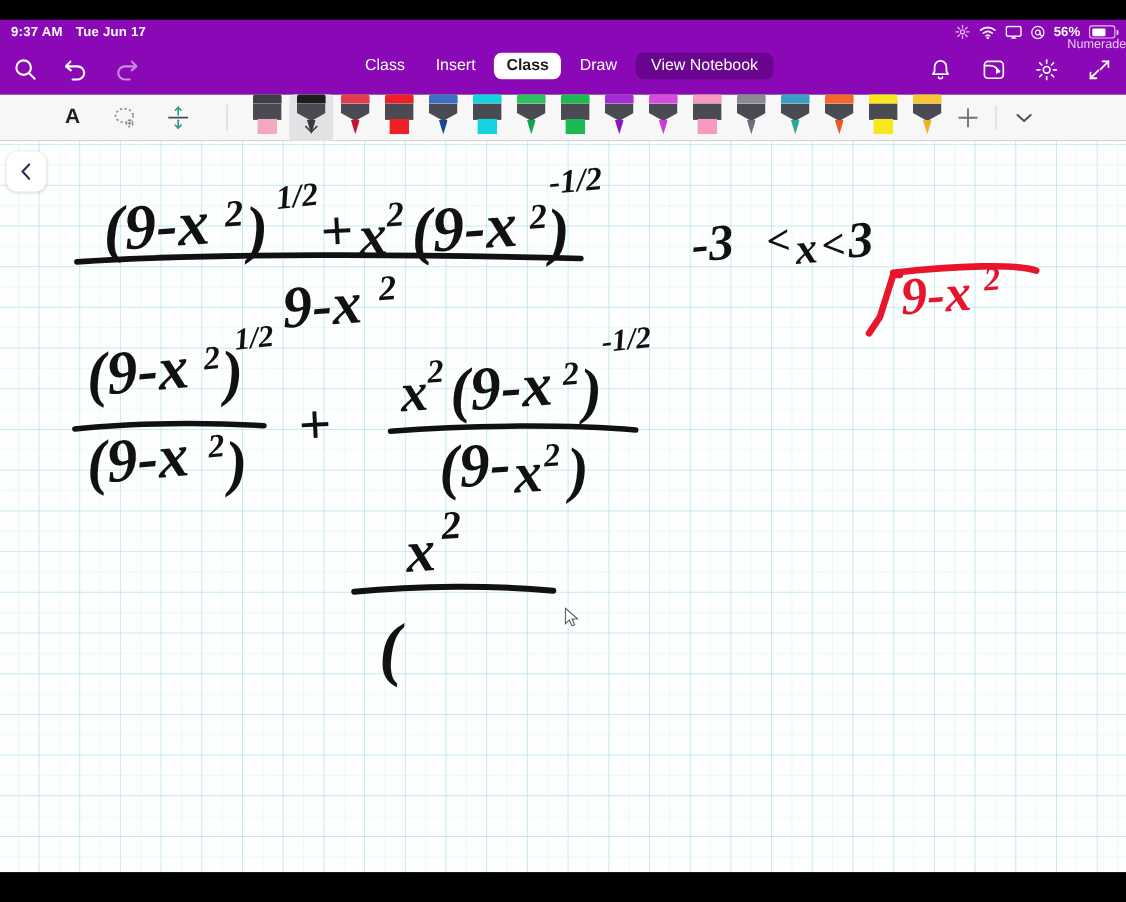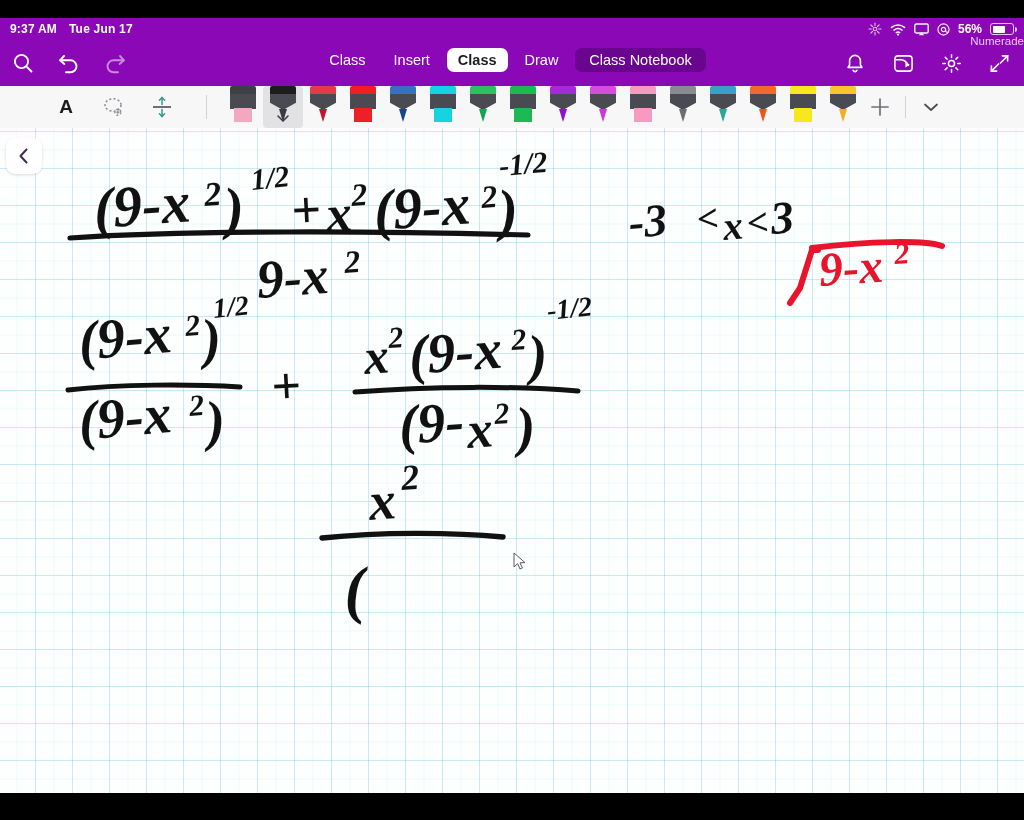--- a/index.html
+++ b/index.html
@@ -210,21 +210,21 @@
           <path d="M20.6 8.3 H10.5 a6 6 0 0 0 0 12 H15" fill="none" stroke="#c78ce0" stroke-width="1.9" stroke-linecap="round"></path>
         </svg>
       </span>
     </div>
 
     <div class="tabs">
       <span class="tab">Class</span>
       <span class="tab">Insert</span>
       <span class="tab active">Class</span>
       <span class="tab">Draw</span>
-      <span class="tab notebook">Class Notebook</span>
+      <span class="tab notebook">View Notebook</span>
     </div>
 
     <div class="ribbon-right">
       <span class="ricon">
         <svg width="20" height="21" viewBox="0 0 20 21">
           <path d="M10 2.4 a5.4 5.4 0 0 1 5.4 5.4 v4 l1.5 2.6 H3.1 L4.6 11.8 v-4 A5.4 5.4 0 0 1 10 2.4 Z" fill="none" stroke="#ffffff" stroke-width="1.6" stroke-linejoin="round"></path>
           <path d="M8.1 17.2 a2 2 0 0 0 3.8 0" fill="none" stroke="#ffffff" stroke-width="1.6" stroke-linecap="round"></path>
         </svg>
       </span>
       <span class="ricon">

